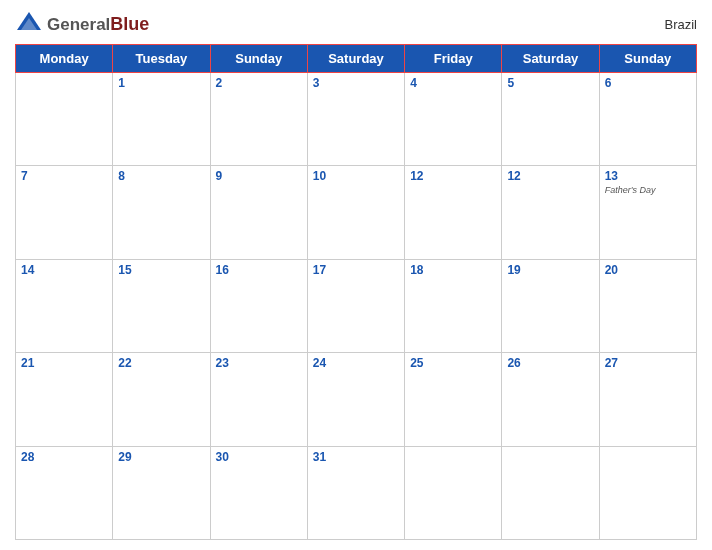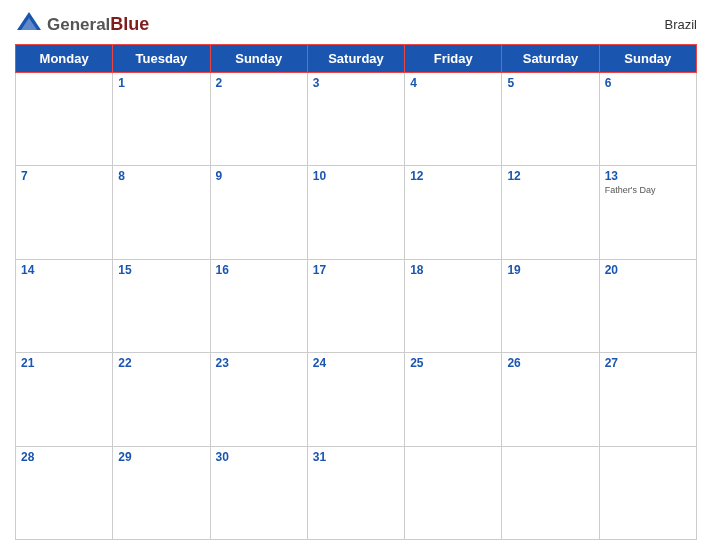--- a/index.html
+++ b/index.html
@@ -96,20 +96,21 @@
     .day-num.sunday {
       color: #1a56b0;
     }
 
     .holiday-label {
       font-size: 9px;
       color: #555;
       display: block;
       margin-top: 2px;
       line-height: 1.2;
+      font-style: italic;
     }
 
     .empty-cell {
       background: #fff;
     }
 
     
     .week-row td {
       height: 72px;
     }

